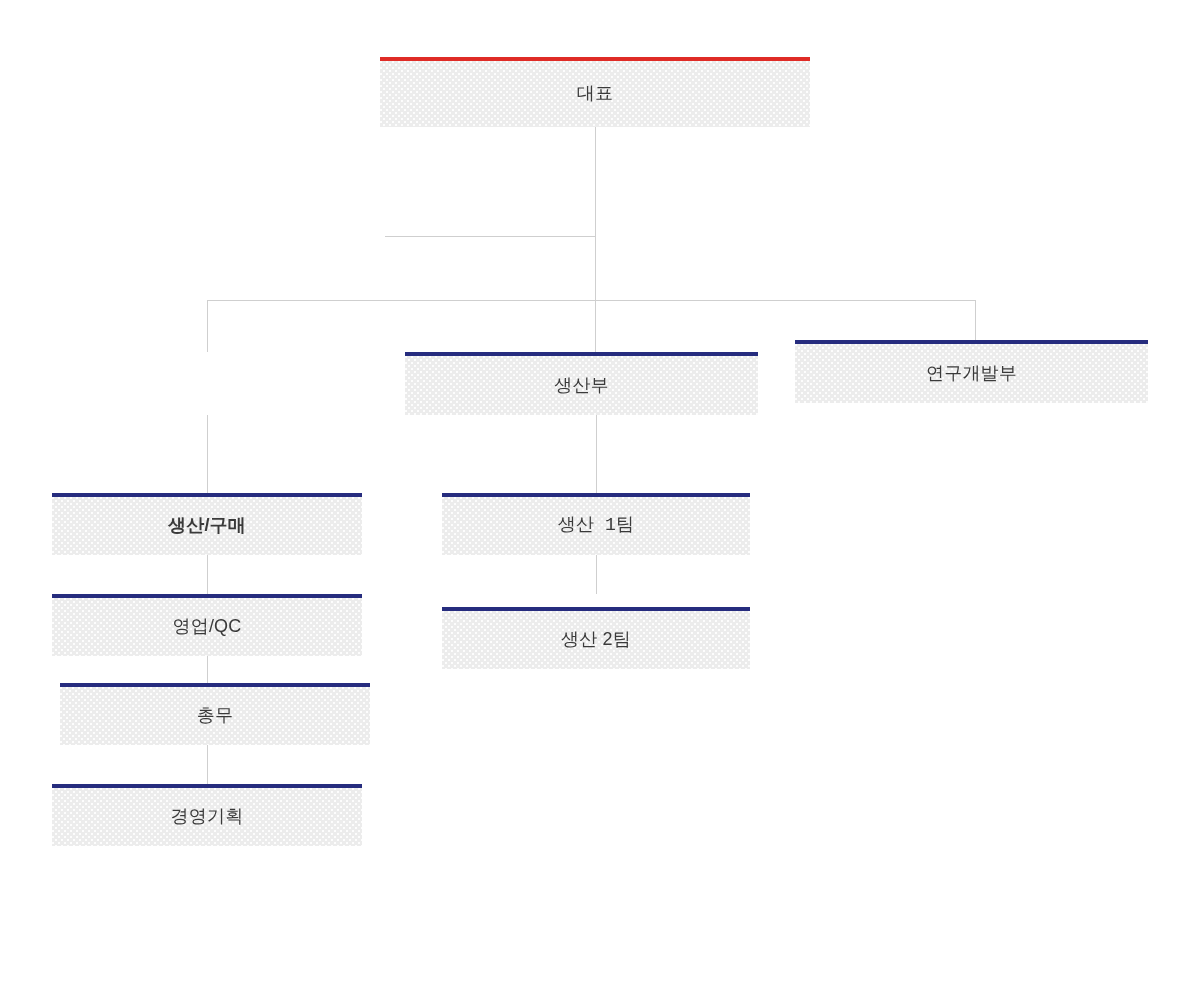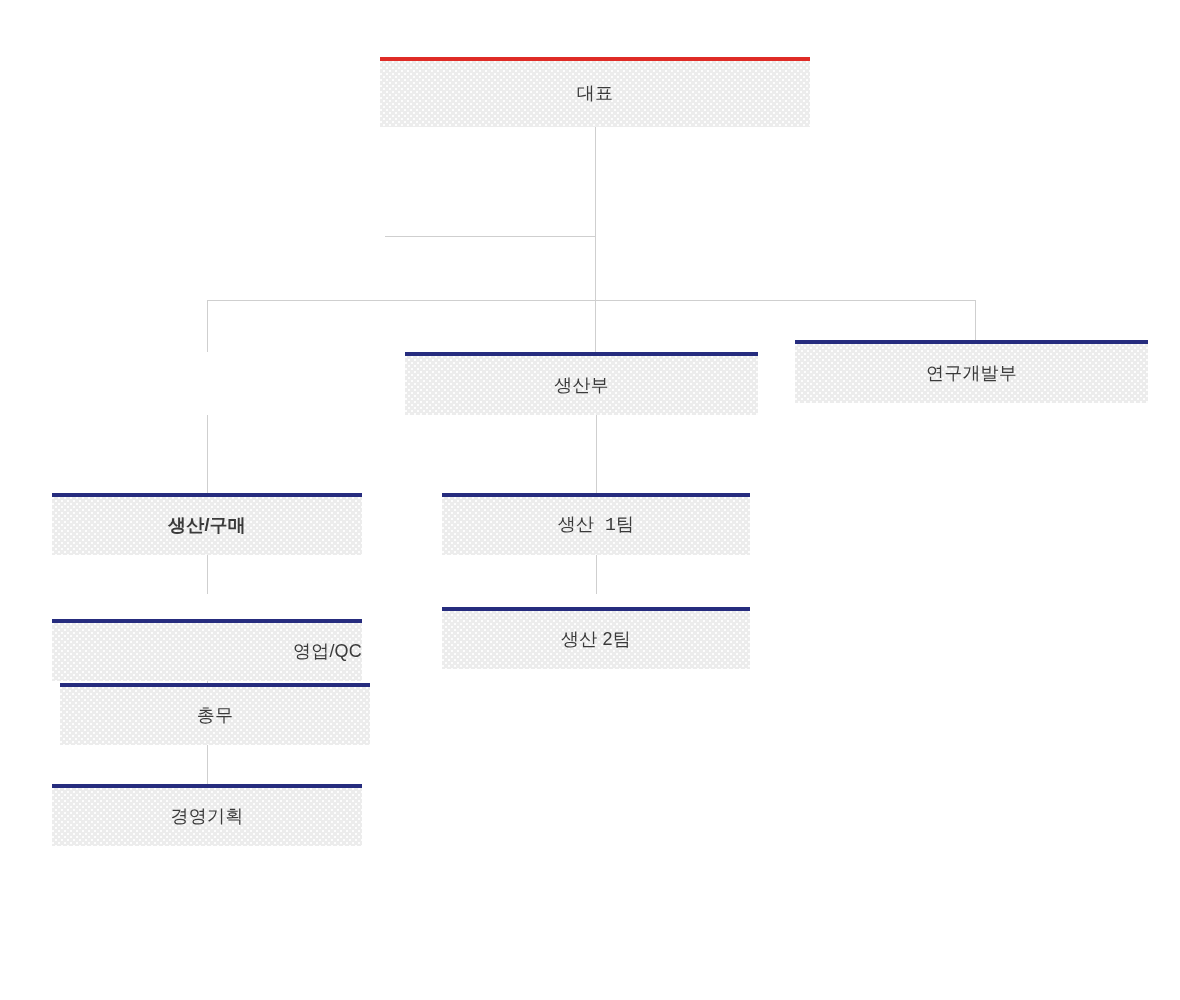--- a/index.html
+++ b/index.html
@@ -109,21 +109,21 @@
   </div>
 
   <div class="node accent-navy" style="left:795px; top:340px; width:353px; height:63px;">
     <span class="node-label">연구개발부</span>
   </div>
 
   <div class="node accent-navy" style="left:52px; top:493px; width:310px; height:62px;font-weight:bold;">
     <span class="node-label">생산/구매</span>
   </div>
 
-  <div class="node accent-navy" style="left:52px; top:619px; width:310px; height:62px;justify-content:flex-end;">
+  <div class="node accent-navy" style="left:52px; top:594px; width:310px; height:62px;">
     <span class="node-label">영업/QC</span>
   </div>
 
   <div class="node accent-navy" style="left:60px; top:683px; width:310px; height:62px;">
     <span class="node-label">총무</span>
   </div>
 
   <div class="node accent-navy" style="left:52px; top:784px; width:310px; height:62px;">
     <span class="node-label">경영기획</span>
   </div>

